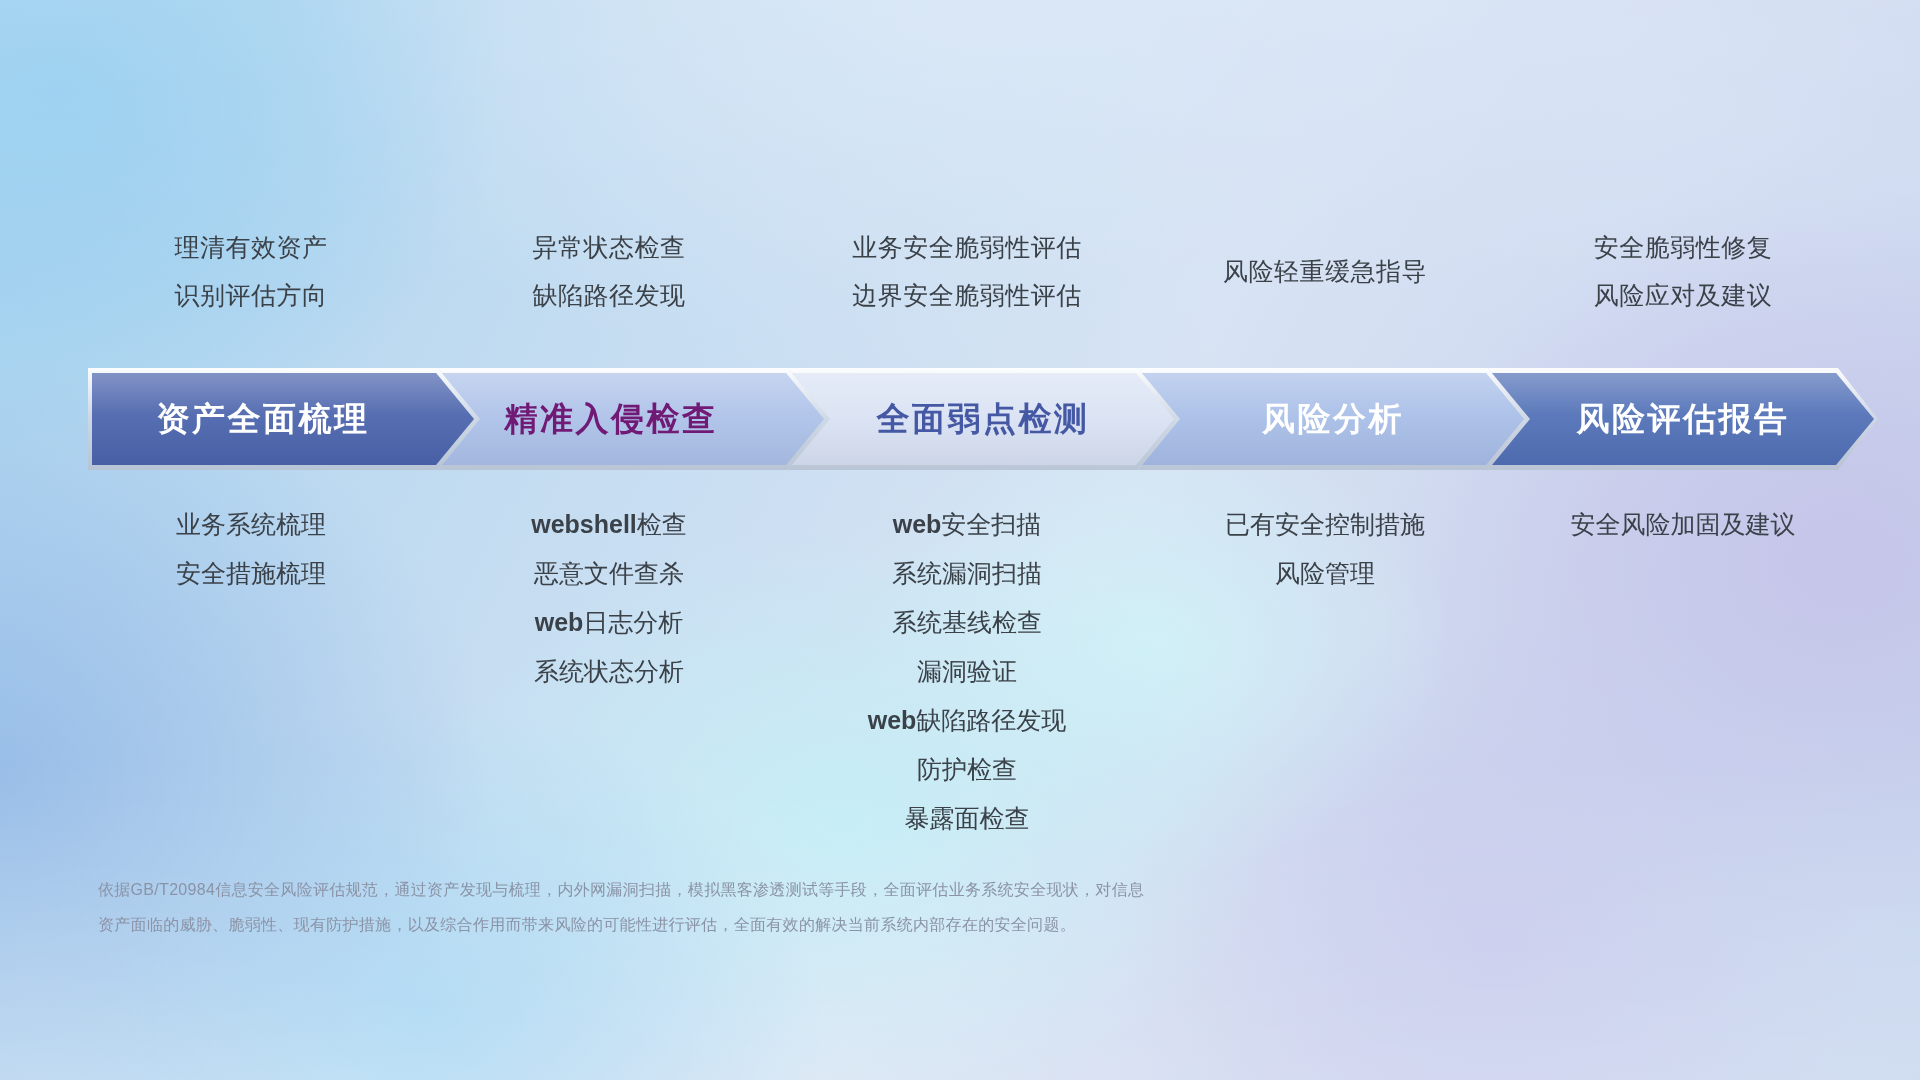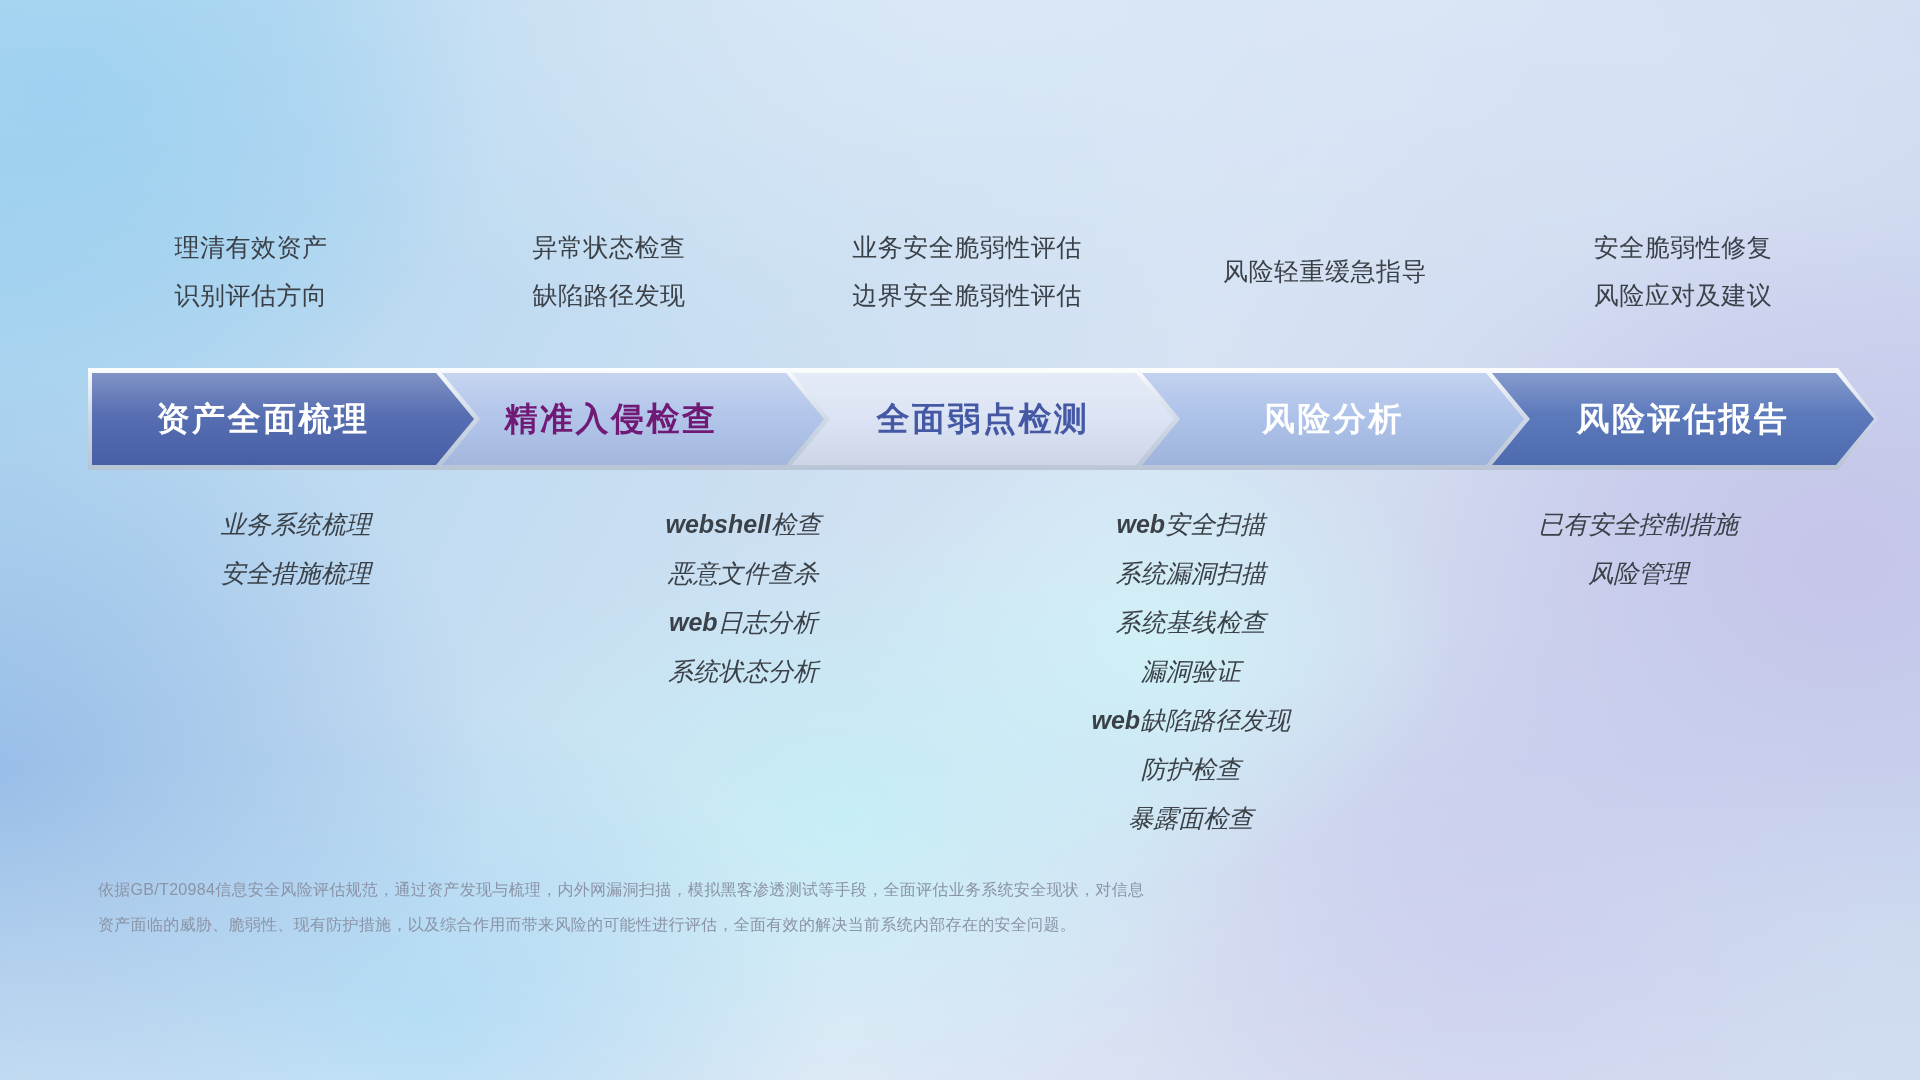--- a/index.html
+++ b/index.html
@@ -94,21 +94,20 @@
     pointer-events: none;
   }
 
   
   #bottom-row { top: 500px; align-items: flex-start; }
   .bot-line {
     font-size: 25px;
     color: #3b4148;
     line-height: 49px;
     white-space: nowrap;
-    font-style: italic;
   }
   .bot-line b { font-weight: 700; }
 
   
   #footer {
     position: absolute;
     left: 98px;
     top: 872px;
     width: 1540px;
     font-size: 16px;
@@ -203,20 +202,23 @@
         <div class="bot-line"><span>系统基线检查</span></div>
         <div class="bot-line"><span>漏洞验证</span></div>
         <div class="bot-line"><b>web</b><span>缺陷路径发现</span></div>
         <div class="bot-line"><span>防护检查</span></div>
         <div class="bot-line"><span>暴露面检查</span></div>
       </div>
       <div class="col">
         <div class="bot-line"><span>已有安全控制措施</span></div>
         <div class="bot-line"><span>风险管理</span></div>
       </div>
+      <div class="col">
+        <div class="bot-line"><span>安全风险加固及建议</span></div>
+      </div>
     </div>
 
   <div id="footer">
     <p>依据GB/T20984信息安全风险评估规范，通过资产发现与梳理，内外网漏洞扫描，模拟黑客渗透测试等手段，全面评估业务系统安全现状，对信息</p>
     <p>资产面临的威胁、脆弱性、现有防护措施，以及综合作用而带来风险的可能性进行评估，全面有效的解决当前系统内部存在的安全问题。</p>
   </div>
 
 </div>
 
 </body></html>

